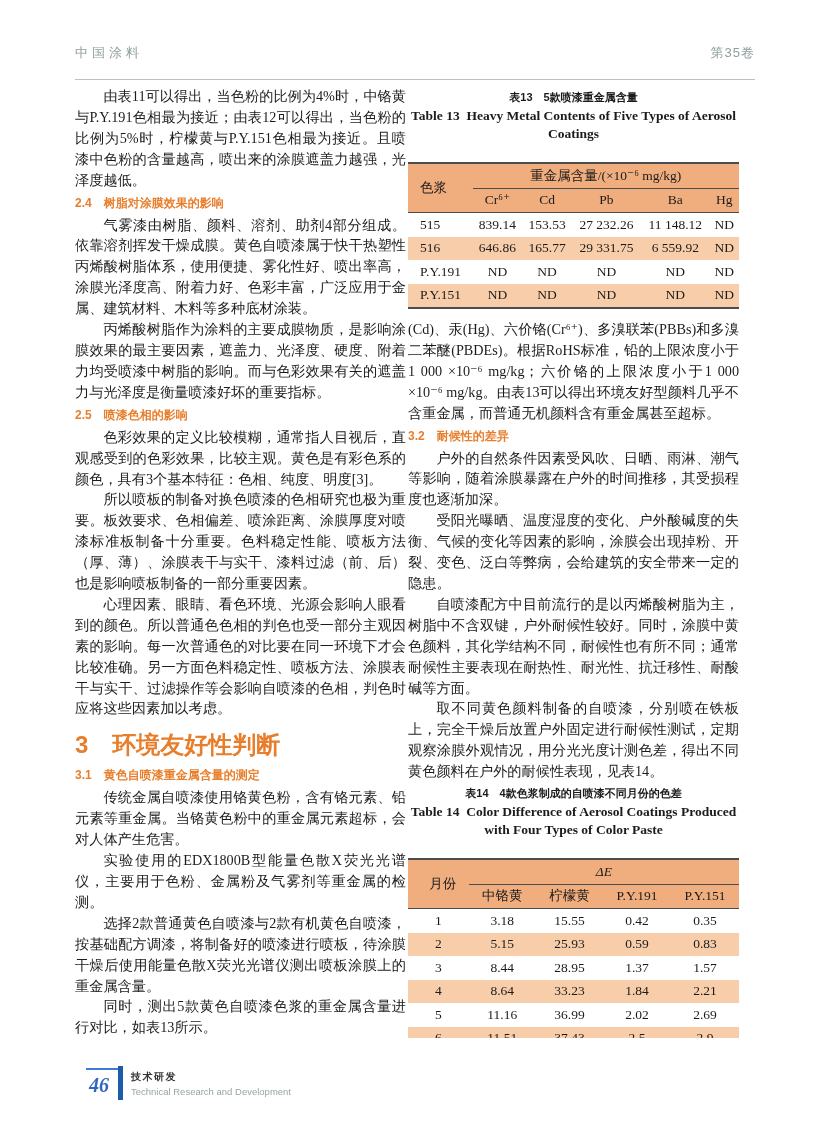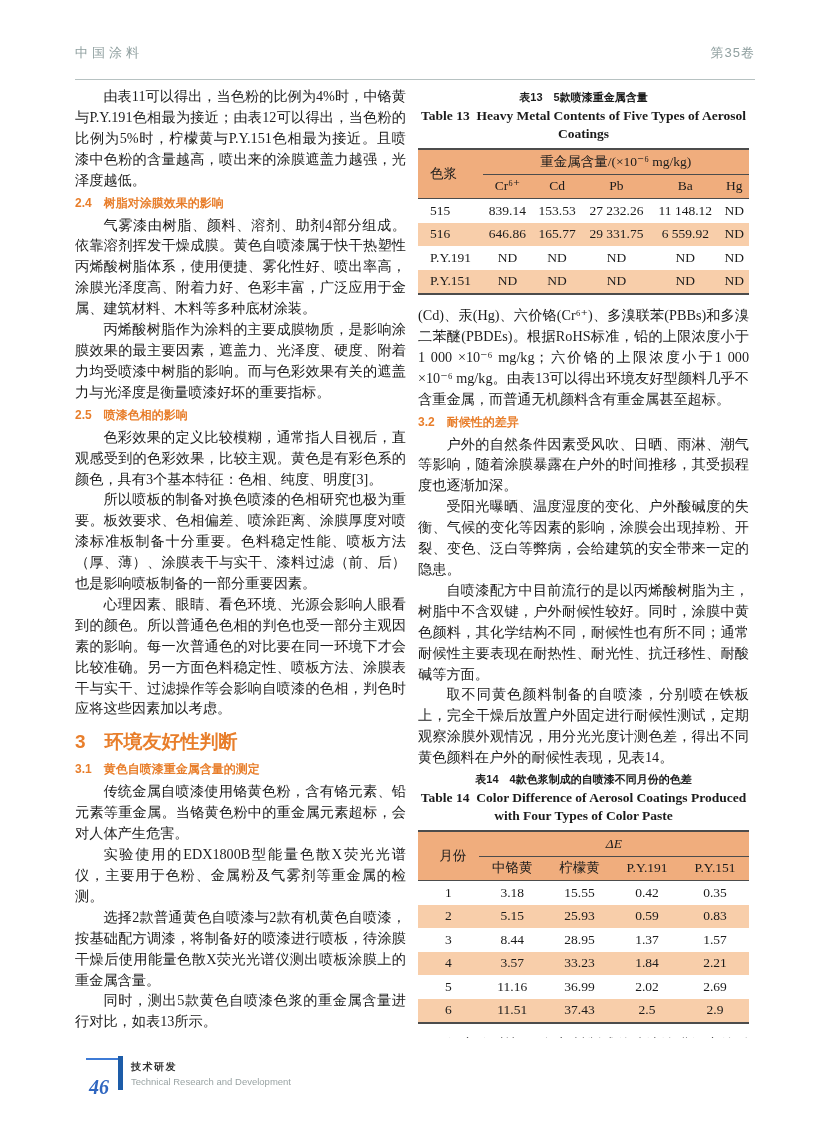--- a/index.html
+++ b/index.html
@@ -14,49 +14,49 @@
     display:flex;justify-content:space-between;align-items:flex-end;
     padding-bottom:17px;border-bottom:1px solid #b7c2c2;
     font-size:13px;color:var(--muted,#90a0a0);
     font-family:"Liberation Sans","DejaVu Sans",sans-serif;
   }
   .journal-name{letter-spacing:4px;}
   .volume-label{letter-spacing:1px;}
   
   .columns{
     position:absolute;top:86px;left:75px;width:680px;height:952px;
-    display:flex;gap:12px;overflow:hidden;
+    display:flex;gap:2px;overflow:hidden;
   }
   .col{width:331px;height:100%;overflow:hidden;}
   .p{
     font-size:14.2px;line-height:20.9px;text-align:justify;margin:0;
   }
   .p.indent{text-indent:2em;}
   .h1{
     font-family:"Liberation Sans","DejaVu Sans",sans-serif;
-    color:var(--accent,#e87e2b);font-weight:bold;font-size:19px;
+    color:var(--accent,#e87e2b);font-weight:bold;font-size:24px;
     margin:10px 0 6px 0;white-space:pre-wrap;
   }
   .h2{
     font-family:"Liberation Sans","DejaVu Sans",sans-serif;
     color:var(--accent,#e87e2b);font-weight:bold;font-size:12px;
     margin:4px 0 3px 0;white-space:pre-wrap;
   }
   
   .table-block{margin:2px 0 10px 0;}
   .tbl-title-cn{
     text-align:center;font-weight:bold;font-size:11px;line-height:19px;
     font-family:"Liberation Sans","DejaVu Sans",sans-serif;
   }
   .tbl-title-en{
     text-align:center;font-weight:bold;font-size:13.5px;line-height:18px;
     white-space:pre-wrap;font-family:"Liberation Serif","DejaVu Serif",serif;
   }
   table.data-table{
-    width:100%;border-collapse:collapse;margin-top:5px;font-size:13.5px;
+    width:100%;border-collapse:collapse;margin-top:19px;font-size:13.5px;
     border-top:2px solid #4c4c4c;border-bottom:2px solid #4c4c4c;
   }
   table.data-table thead{border-bottom:1.5px solid #4c4c4c;}
   table.data-table th,table.data-table td{
     padding:2.5px 3px;text-align:center;font-weight:normal;line-height:18.5px;
   }
   table.data-table thead th{background:var(--tbl-head,#f0ad7d);}
   table.data-table thead th.group{border-bottom:1px solid #4c4c4c;}
   table.data-table tbody tr:nth-child(even){background:var(--tbl-stripe,#f8ceaa);}
   table.t13 th.corner,table.t13 td.first{text-align:left;padding-left:12px;}
@@ -64,21 +64,21 @@
   table.t14 th.corner{padding-left:12px;}
   
   .page-footer{
     position:absolute;left:86px;bottom:22px;display:flex;align-items:flex-start;
     font-family:"Liberation Sans","DejaVu Sans",sans-serif;
   }
   .pagenum{
     font-family:"Liberation Serif","DejaVu Serif",serif;
     font-style:italic;font-weight:bold;font-size:20px;line-height:26px;
     color:var(--footer-blue,#2f66c0);
-    border-top:2px solid #3e7bd6;padding:14px 9px 0 3px;margin-top:2px;
+    border-top:2px solid #3e7bd6;padding:2px 9px 0 3px;margin-top:2px;
   }
   .vbar{width:5px;height:34px;background:#1d5ca8;margin-right:8px;}
   .fcn{font-weight:bold;font-size:10px;color:#333;letter-spacing:1.5px;line-height:18px;margin-top:2px;}
   .fen{font-size:9.5px;color:#9aa4a4;line-height:12px;}
 </style>
 </head>
 <body>
 
 <div class="page-header">
   <span class="journal-name">中国涂料</span>
@@ -197,21 +197,21 @@
             </tr>
             <tr>
               <td class="first">3</td>
               <td>8.44</td>
               <td>28.95</td>
               <td>1.37</td>
               <td>1.57</td>
             </tr>
             <tr>
               <td class="first">4</td>
-              <td>3.57</td>
+              <td>8.64</td>
               <td>33.23</td>
               <td>1.84</td>
               <td>2.21</td>
             </tr>
             <tr>
               <td class="first">5</td>
               <td>11.16</td>
               <td>36.99</td>
               <td>2.02</td>
               <td>2.69</td>

